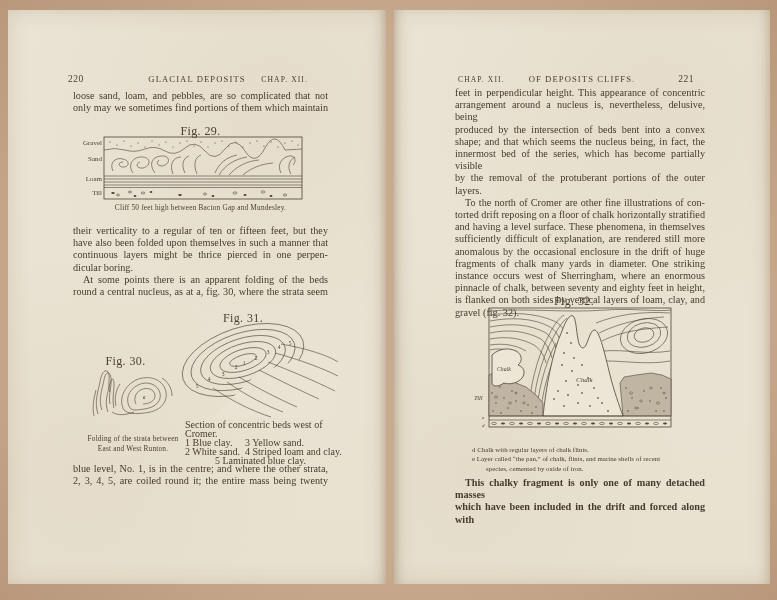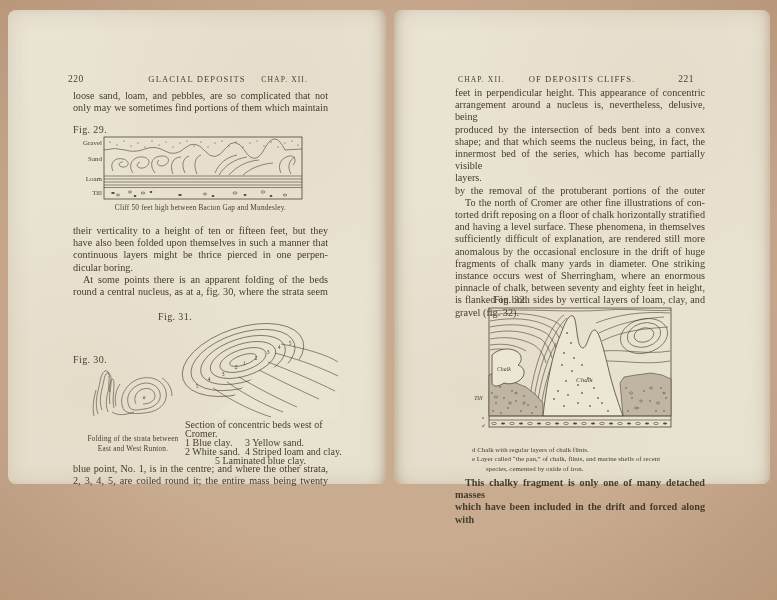--- a/index.html
+++ b/index.html
@@ -1,37 +1,37 @@
 <!DOCTYPE html>
 <html><head>
 <meta charset="utf-8">
 <style>
   html,body{margin:0;padding:0;width:777px;height:600px;overflow:hidden;}
   body{background:radial-gradient(ellipse at 50% 50%, #c9ab8f 60%, #b8977b 100%);
        font-family:"Liberation Serif","DejaVu Serif",serif;color:#433a2c;}
   .book{position:absolute;left:0;top:0;width:777px;height:600px;}
-  .page{position:absolute;top:10px;height:474px;
+  .page{position:absolute;top:10px;height:574px;
         background:#e9e3d3;
         background-image:
           radial-gradient(circle at 70% 15%, rgba(190,160,115,.10), rgba(190,160,115,0) 45%),
           radial-gradient(circle at 20% 80%, rgba(190,160,115,.08), rgba(190,160,115,0) 40%),
-          linear-gradient(#eae4d5,#e7e1d0); border-radius: 8px;}
+          linear-gradient(#eae4d5,#e7e1d0);}
   .page-left{left:8px;width:378px;
         box-shadow:inset -9px 0 12px -9px rgba(110,80,50,.45), inset 0 0 22px rgba(150,120,80,.22);}
   .page-right{left:394px;width:376px;
         box-shadow:inset 9px 0 12px -9px rgba(110,80,50,.42), inset -12px 0 10px -10px rgba(140,110,75,.30), inset 0 0 22px rgba(150,120,80,.22);}
   .abs{position:absolute;}
   .header-row{position:absolute;top:64px;left:0;right:0;height:12px;font-size:8.6px;letter-spacing:1.1px;color:#4a4031;}
   .pnum{font-size:9.5px;letter-spacing:.5px;}
   .rtitle{position:absolute;left:0;right:0;text-align:center;}
   .body-block{position:absolute;font-size:10.2px;line-height:12.2px;color:#453b2c;}
   .ln{text-align:justify;text-align-last:justify;white-space:normal;}
   .ln.end{text-align-last:left;}
   .ln.indent{text-indent:10px;}
-  .fig-heading{position:absolute;font-size:10px;letter-spacing:.4px;text-align:left;color:#4a4031;}
+  .fig-heading{position:absolute;font-size:12px;letter-spacing:.4px;text-align:center;color:#4a4031;}
   .fig-caption{position:absolute;font-size:7.3px;letter-spacing:.2px;text-align:center;color:#4a4031;line-height:9.6px;}
   .legend-block{position:absolute;font-size:10px;line-height:9px;color:#4a4031;}
   .legend-row span.c1{display:inline-block;width:60px;}
   .legend-last{padding-left:30px;}
   .footnotes{position:absolute;font-size:6.9px;line-height:9.3px;color:#4a4031;}
   .fn-cont{padding-left:14px;}
   svg{position:absolute;overflow:visible;}
   svg path, svg ellipse, svg line, svg rect, svg circle{vector-effect:none;}
   .ink{stroke:#4b4134;fill:none;stroke-width:.8;}
   .ink-thin{stroke:#4b4134;fill:none;stroke-width:.6;}
@@ -139,21 +139,21 @@
         <ellipse class="fill-ink" cx="160" cy="60" rx="1.5" ry="1"></ellipse>
           <ellipse class="pebble" cx="178" cy="57" rx="2" ry="1.1"></ellipse>
         <ellipse class="fill-ink" cx="186" cy="61" rx="1.4" ry=".9"></ellipse>
           <ellipse class="pebble" cx="200" cy="60" rx="1.8" ry="1"></ellipse>
       </g>
     </svg>
 
     <div class="fig-caption" style="top:193px;left:40px;width:305px;">Cliff 50 feet high between Bacton Gap and Mundesley.</div>
 
     <div class="body-block" style="top:215px;left:65px;width:255px;">
-      <div class="ln">their verticality to a height of ten or fifteen feet, but they</div>
+      <div class="ln">their verticality to a regular of ten or fifteen feet, but they</div>
       <div class="ln">have also been folded upon themselves in such a manner that</div>
       <div class="ln">continuous layers might be thrice pierced in one perpen-</div>
       <div class="ln end">dicular boring.</div>
       <div class="ln indent">At some points there is an apparent folding of the beds</div>
       <div class="ln">round a central nucleus, as at a, fig. 30, where the strata seem</div>
     </div>
 
     <div class="fig-heading" style="top:301px;left:150px;width:170px;">Fig. 31.</div>
     <div class="fig-heading" style="top:344px;left:65px;width:105px;font-family:Liberation Serif, serif;">Fig. 30.</div>
 
@@ -215,41 +215,41 @@
       <div class="legend-row">
         <span class="c1">1 Blue clay.</span><span>3 Yellow sand.</span>
       </div>
       <div class="legend-row">
         <span class="c1">2 White sand.</span><span>4 Striped loam and clay.</span>
       </div>
       <div class="legend-last">5 Laminated blue clay.</div>
     </div>
 
     <div class="body-block" style="top:453px;left:65px;width:255px;">
-      <div class="ln">blue point, No. 1, is in the centre; and where the other strata,</div>
+      <div class="ln">blue level, No. 1, is in the centre; and where the other strata,</div>
       <div class="ln">2, 3, 4, 5, are coiled round it; the entire mass being twenty</div>
     </div>
   </div>
 
   <div class="page page-right">
 
     <div class="header-row">
       <span class="abs" style="left:64px;top:1px;font-size:7.6px;">CHAP. XII.</span>
       <span class="rtitle">OF DEPOSITS CLIFFS.</span>
       <span class="abs pnum" style="right:76px;top:0;text-align:center;">221</span>
     </div>
 
     <div class="body-block" style="top:77px;left:61px;width:250px;">
       <div class="ln">feet in perpendicular height.  This appearance of concentric</div>
       <div class="ln">arrangement around a nucleus is, nevertheless, delusive, being</div>
       <div class="ln">produced by the intersection of beds bent into a convex</div>
       <div class="ln">shape; and that which seems the nucleus being, in fact, the</div>
       <div class="ln">innermost bed of the series, which has become partially visible</div>
+      <div class="ln">by the removal of the protuberant portions of the outer</div>
       <div class="ln end">layers.</div>
-      <div class="ln">by the removal of the protuberant portions of the outer</div>
       <div class="ln indent">To the north of Cromer are other fine illustrations of con-</div>
       <div class="ln">torted drift reposing on a floor of chalk horizontally stratified</div>
       <div class="ln">and having a level surface.  These phenomena, in themselves</div>
       <div class="ln">sufficiently difficult of explanation, are rendered still more</div>
       <div class="ln">anomalous by the occasional enclosure in the drift of huge</div>
       <div class="ln">fragments of chalk many yards in diameter.  One striking</div>
       <div class="ln">instance occurs west of Sherringham, where an enormous</div>
       <div class="ln">pinnacle of chalk, between seventy and eighty feet in height,</div>
       <div class="ln">is flanked on both sides by vertical layers of loam, clay, and</div>
       <div class="ln end">gravel (fig. 32).</div>

